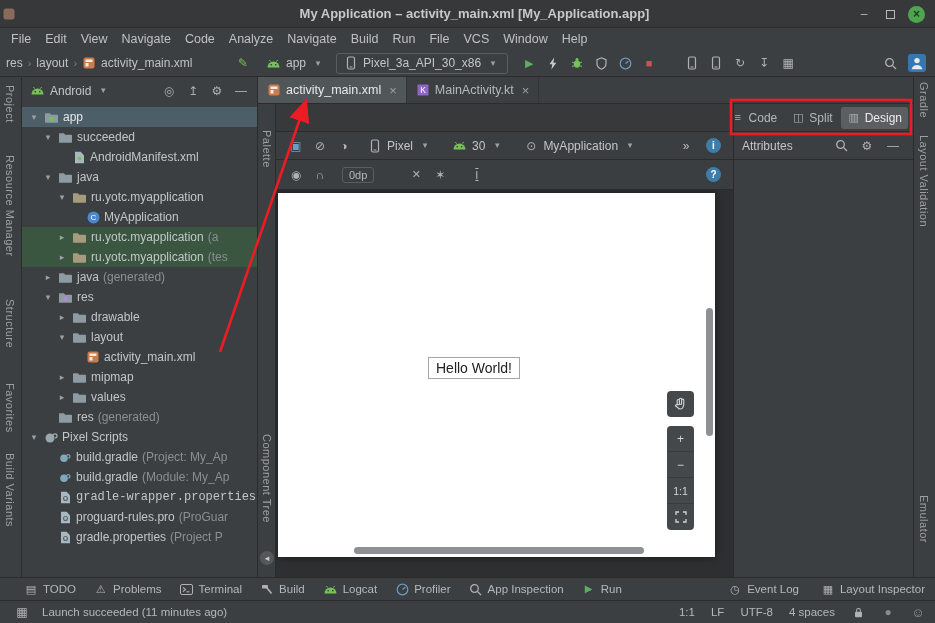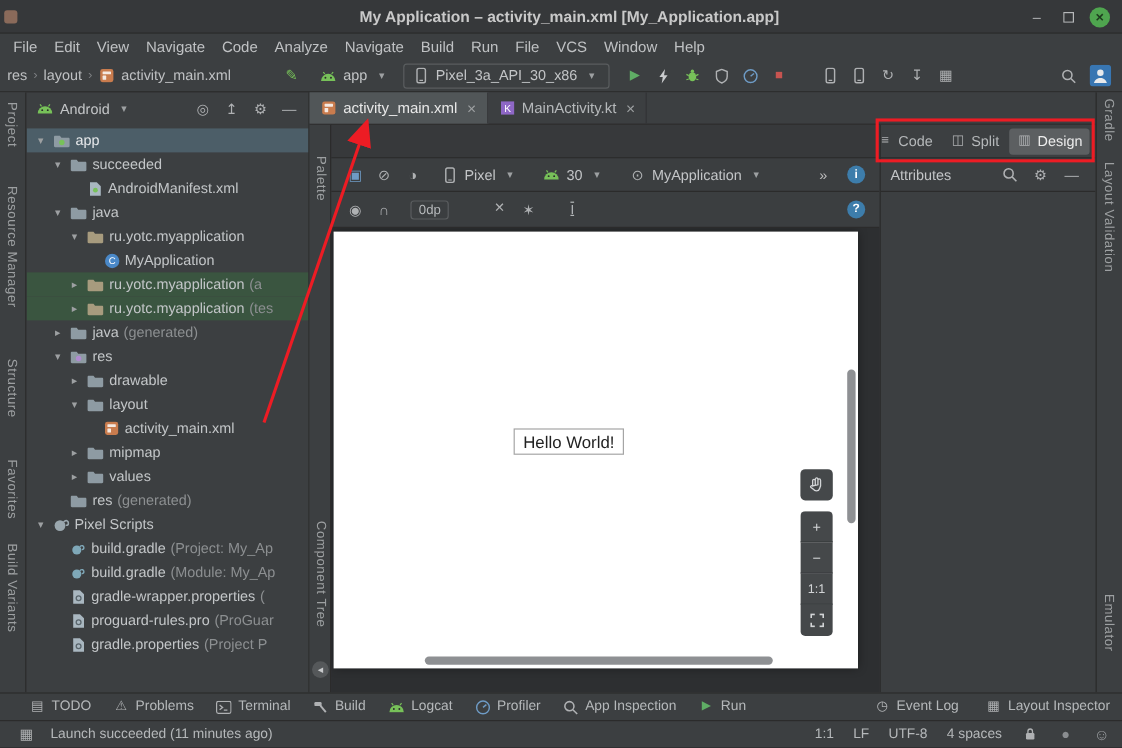--- a/index.html
+++ b/index.html
@@ -492,21 +492,21 @@
             <span class="chevron"></span>
             <span class="icon">
               <svg width="12" height="11" viewBox="0 0 12 11">
                 <circle cx="5" cy="6.3" r="3.8" fill="#7FA8B8"></circle>
                 <path d="M7.5 3.6c1.7-1.7 3.4-.8 3.4.8 0 1.2-.8 1.7-1.7 1.4" fill="none" stroke="#7FA8B8" stroke-width="1.2"></path>
               </svg>
             </span>
             <span class="tree-label">build.gradle</span>
             <span class="tree-suffix">(Module: My_Ap</span>
           </div>
-          <div class="tree-row" style="padding-left: 20px;">
+          <div class="tree-row" style="padding-left: 20px; font-family: Liberation Mono, monospace;">
             <span class="chevron"></span>
             <span class="icon">
               <svg width="11" height="13" viewBox="0 0 11 13">
                 <path d="M1 .8h5.6L10 4.2v8H1z" fill="#A9B7C0"></path>
                 <circle cx="5.5" cy="7.5" r="2" fill="none" stroke="#5A666D" stroke-width="1.1"></circle>
               </svg>
             </span>
             <span class="tree-label">gradle-wrapper.properties</span>
             <span class="tree-suffix">(</span>
           </div>

